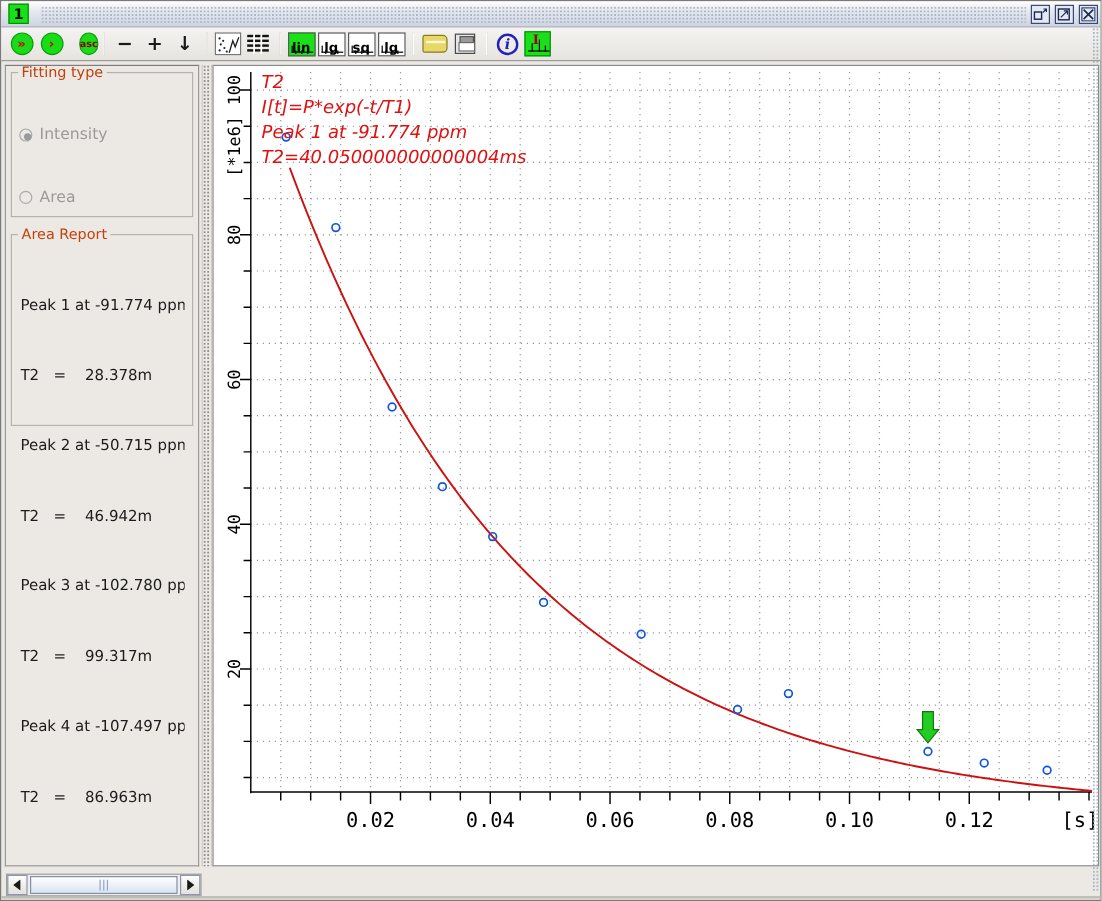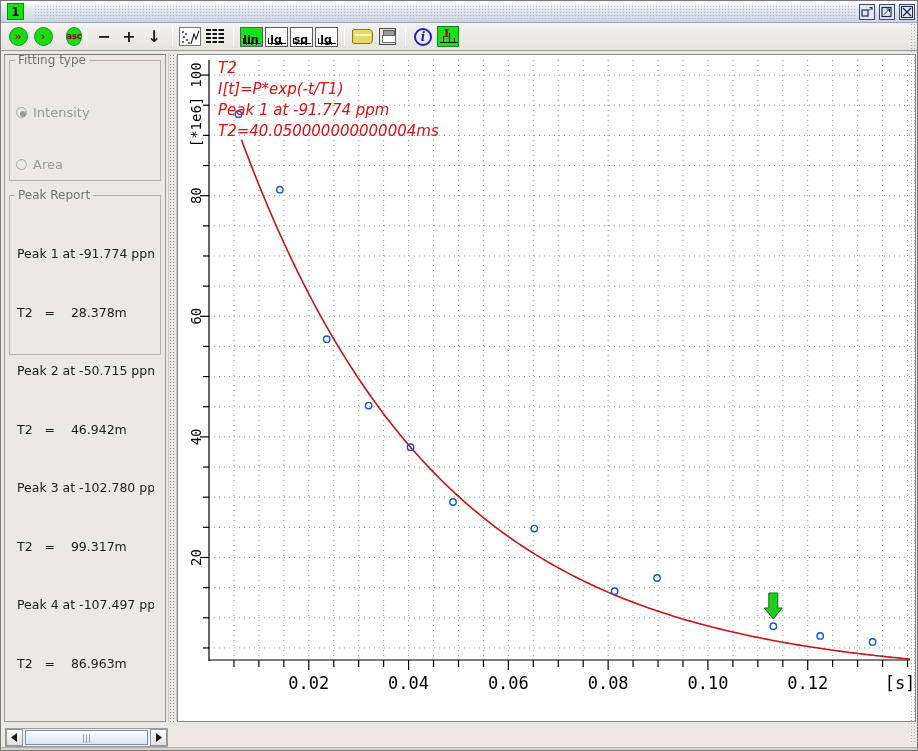--- a/index.html
+++ b/index.html
@@ -186,21 +186,21 @@
     margin: 5px 4px 0 4px;
     border: 1px solid #b5b2ad;
     border-top: 1px solid #b5b2ad;
     padding: 9px 6px 6px 6px;
   }
   .group > .gtitle {
     position: absolute; left: 5px; top: -8px;
     background: #ece9e4;
     padding: 0 3px;
     font: 12px "DejaVu Sans", sans-serif;
-    color: #737373;
+    color: #c2410c;
     white-space: nowrap;
   }
   .radio-row {
     display: flex; align-items: center;
     height: 19px;
     font: 13px "DejaVu Sans", sans-serif;
     color: #9a9a9a;
     margin-top: 33px;
   }
   .radio {
@@ -446,21 +446,21 @@
         <span>Intensity</span>
       </div>
       <div class="radio-row">
         <span class="radio"></span>
         <span>Area</span>
       </div>
     </div>
 
 
     <div class="group" style="margin-top:14px;height:160px;">
-      <div class="gtitle">Peak Report</div>
+      <div class="gtitle">Area Report</div>
       <div id="brief-body">
         <div class="report-line">Peak 1 at -91.774 ppm</div>
         <div class="report-line">T2   =    28.378m</div>
         <div class="report-line">Peak 2 at -50.715 ppm</div>
         <div class="report-line">T2   =    46.942m</div>
         <div class="report-line">Peak 3 at -102.780 ppm</div>
         <div class="report-line">T2   =    99.317m</div>
         <div class="report-line">Peak 4 at -107.497 ppm</div>
         <div class="report-line">T2   =    86.963m</div>
       </div>

